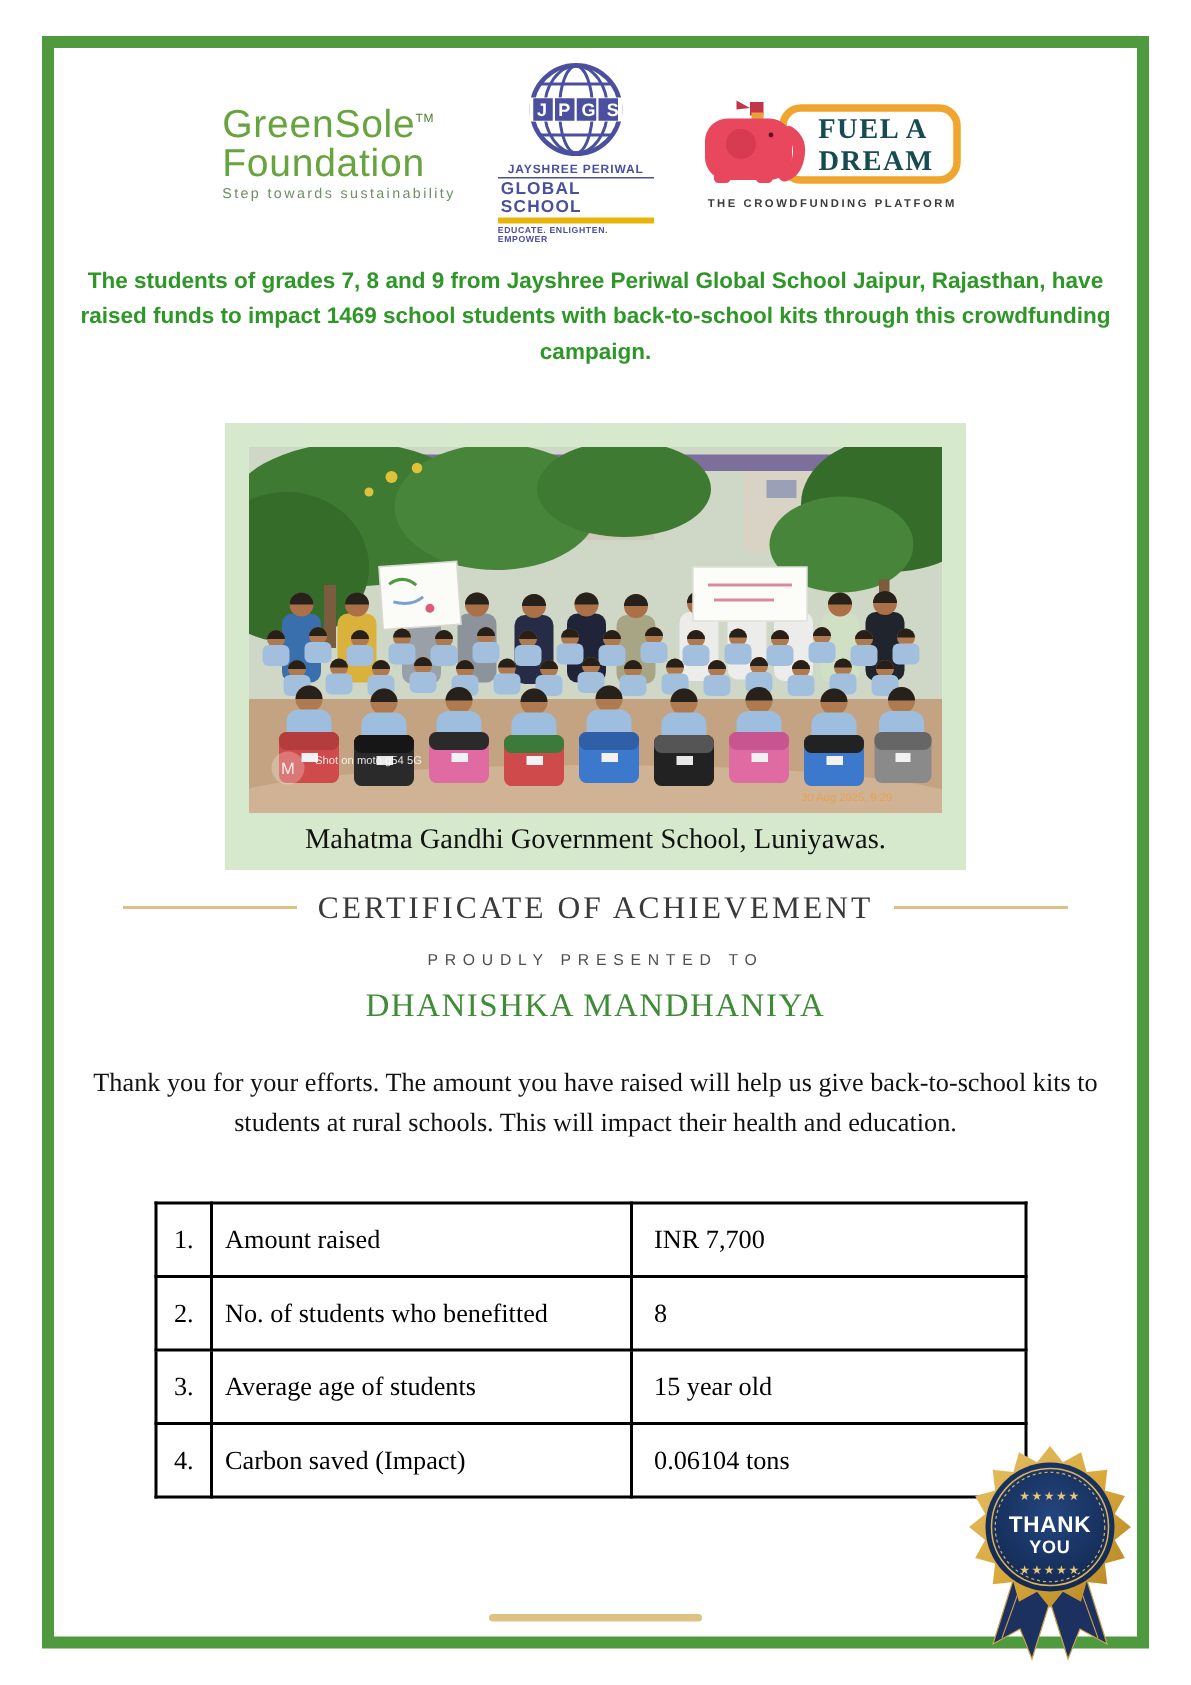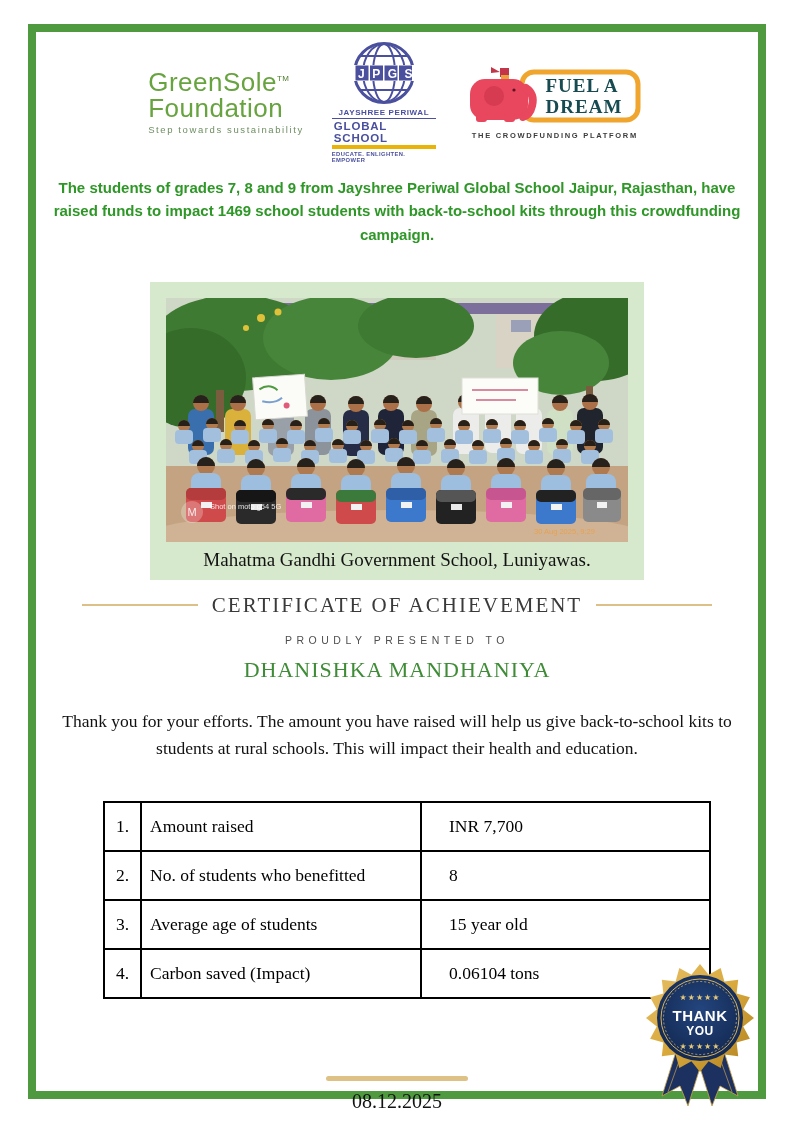--- a/index.html
+++ b/index.html
@@ -36,21 +36,21 @@
   .h-text { font-size:21px; letter-spacing:2px; color:#3a3a3a; }
   .presented { margin-top:16px; text-align:center; font-family:"Liberation Sans", sans-serif; font-size:10.5px; letter-spacing:4.5px; color:#4f4f4f; }
   .recipient { margin-top:11px; text-align:center; font-size:22px; letter-spacing:1px; color:#3e8c36; }
   .message { margin:25px auto 0; max-width:740px; text-align:center; font-size:17.5px; line-height:1.55; color:#121212; }
 
   
   .stats-table { border-collapse:collapse; margin:39px 0 0 67px; font-size:17.5px; color:#000; }
   .stats-table td { border:2px solid #000; height:49px; vertical-align:middle; }
   .td-num { width:37px; text-align:center; }
   .td-label { width:280px; padding-left:8px; }
-  .td-value { width:289px; padding-left:27px; }
+  .td-value { width:263px; padding-left:14px; }
 
   
   .date-line { width:142px; height:5px; border-radius:3px; background:#ddc185; margin:77px auto 0; }
   .date-text { text-align:center; font-size:20px; color:#121212; margin-top:9px; }
 
   
   .badge { position:absolute; left:638px; top:960px; width:124px; height:150px; z-index:5; }
   .badge text { font-family:"Liberation Sans", sans-serif; }
 </style>
 </head>
@@ -314,21 +314,20 @@
         </tr>
         <tr>
           <td class="td-num">4.</td>
           <td class="td-label">Carbon saved (Impact)</td>
           <td class="td-value">0.06104 tons</td>
         </tr>
       </tbody>
     </table>
 
     <div class="date-line"></div>
-    <div class="date-text">08.12.2025</div>
   </div>
 
   <svg class="badge" viewBox="0 0 124 150">
     <defs>
       <linearGradient id="goldg" x1="0" y1="0" x2="1" y2="1">
         <stop offset="0" stop-color="#e6c06a"></stop>
         <stop offset="0.5" stop-color="#d9a93c"></stop>
         <stop offset="1" stop-color="#b0811f"></stop>
       </linearGradient>
       <radialGradient id="navyg" cx="0.5" cy="0.4" r="0.7">

